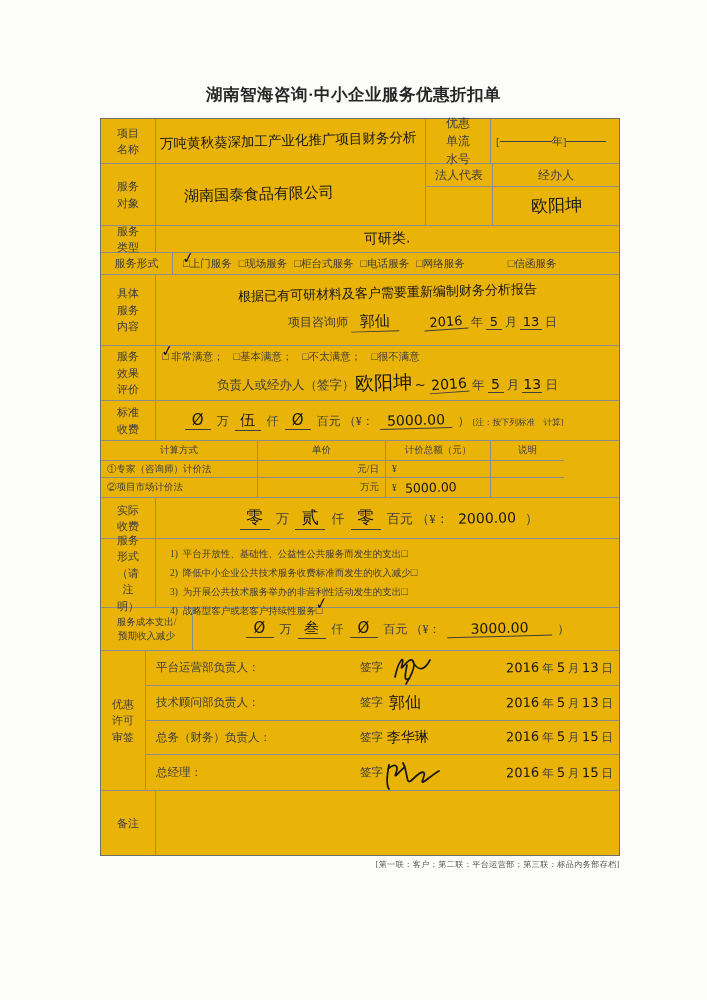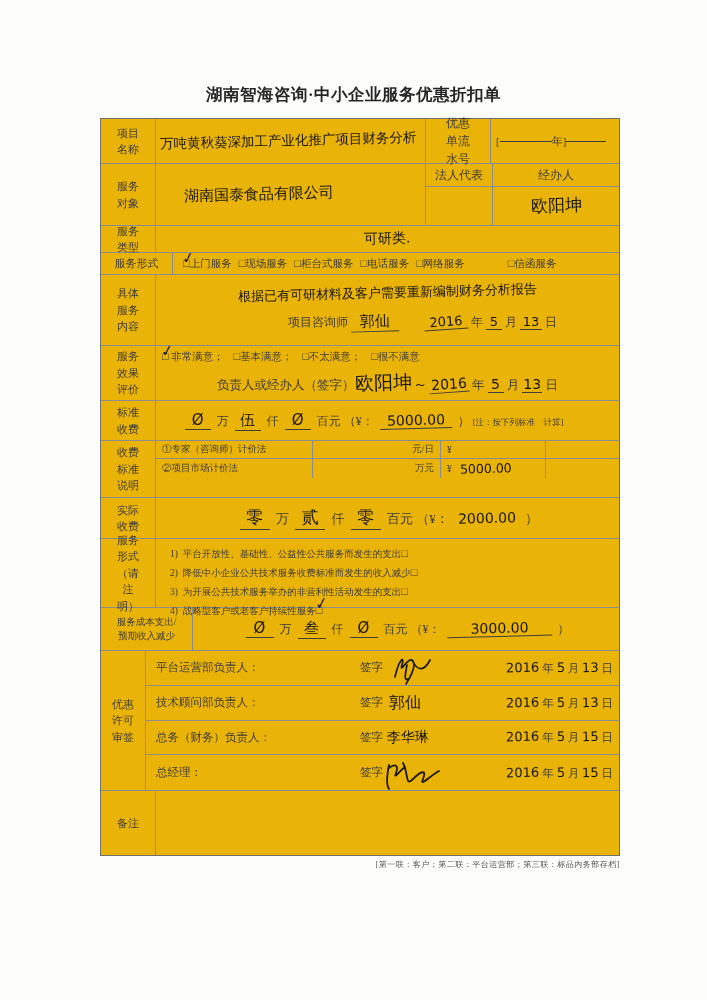--- a/index.html
+++ b/index.html
@@ -210,24 +210,27 @@
         <span class="print">百元</span>
         <span class="print">（¥：</span>
         <span class="u hw rot" style="width:72px; font-size:14px;">5000.00</span>
         <span class="print">）</span>
         <span class="print" style="font-size:8.5px;">[注：按下列标准　计算]</span>
       </div>
     </div>
   </div>
 
   <div class="row" style="height:57px;">
-    <div class="cell lbl" style="width:55px;">
-      <span class="vtxt">收费标准说明</span>
-    </div>
     <div class="cell end subcol" style="width:463px;">
+      <div class="subrow" style="height:20px;">
+        <div class="cell feehead" style="width:157px;">计算方式</div>
+        <div class="cell feehead" style="width:128px;">单价</div>
+        <div class="cell feehead" style="width:105px;">计价总额（元）</div>
+        <div class="cell end feehead" style="width:73px;">说明</div>
+      </div>
       <div class="subrow" style="height:18px;">
         <div class="cell feecell" style="width:157px;">①专家（咨询师）计价法</div>
         <div class="cell feecell" style="width:128px; justify-content:flex-end;">元/日</div>
         <div class="cell feecell" style="width:105px;">
           <span>¥</span>
           <span class="hw"></span>
         </div>
         <div class="cell end feecell" style="width:73px;"></div>
       </div>
       <div class="subrow last" style="height:19px;">

